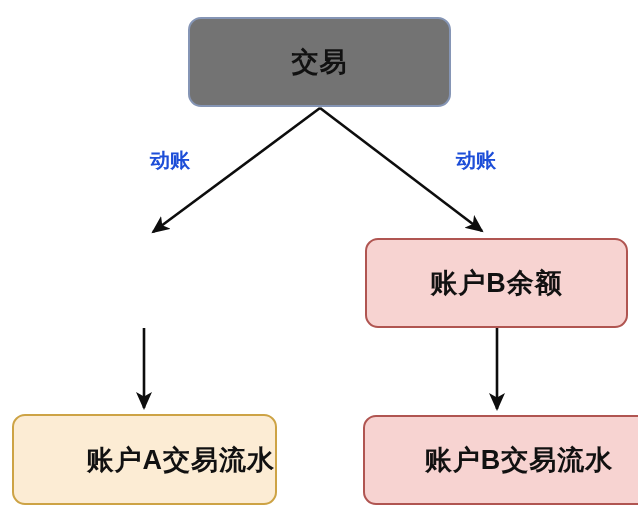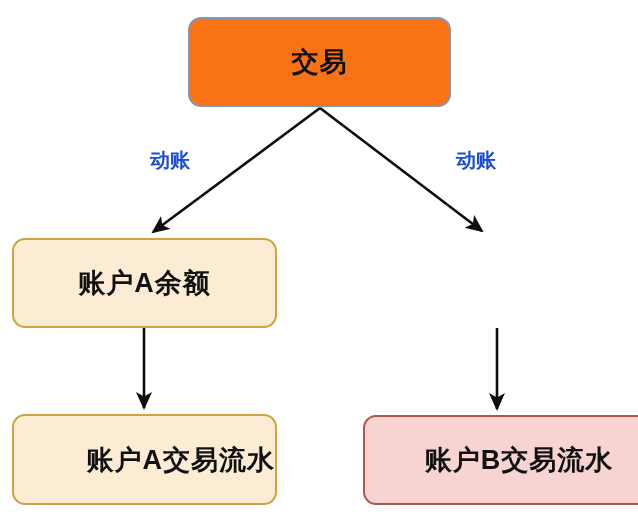--- a/index.html
+++ b/index.html
@@ -69,28 +69,28 @@
     </defs>
     <line x1="320" y1="108" x2="153" y2="232" stroke="#0d0d0d" stroke-width="2.6" marker-end="url(#arrowhead)"></line>
     <line x1="320" y1="108" x2="482" y2="231" stroke="#0d0d0d" stroke-width="2.6" marker-end="url(#arrowhead)"></line>
     <line x1="144" y1="328" x2="144" y2="408" stroke="#0d0d0d" stroke-width="2.6" marker-end="url(#arrowhead)"></line>
     <line x1="497" y1="328" x2="497" y2="409" stroke="#0d0d0d" stroke-width="2.6" marker-end="url(#arrowhead)"></line>
   </svg>
 
   <div class="edge-label edge-label-left">动账</div>
   <div class="edge-label edge-label-right">动账</div>
 
-  <div class="node node-transaction" style="background: #f97316; border-color: rgb(133, 149, 181);">
+  <div class="node node-transaction" style="background: #737373; border-color: rgb(133, 149, 181);">
     <span class="node-label">交易</span>
   </div>
 
-  <div class="node node-a-balance" style="background: rgb(252, 236, 212); border-color: rgb(205, 163, 69);">
-    <span class="node-label">账户A余额</span>
+
+  <div class="node node-b-balance" style="background: rgb(247, 211, 209); border-color: rgb(176, 85, 81);">
+    <span class="node-label">账户B余额</span>
   </div>
-
 
   <div class="node node-a-statement" style="background: rgb(252, 236, 212); border-color: rgb(205, 163, 69); justify-content: flex-end;">
     <span class="node-label">账户A交易流水</span>
   </div>
 
   <div class="node node-b-statement" style="background: rgb(247, 211, 209); border-color: rgb(176, 85, 81);">
     <span class="node-label">账户B交易流水</span>
   </div>
 
 </div>

